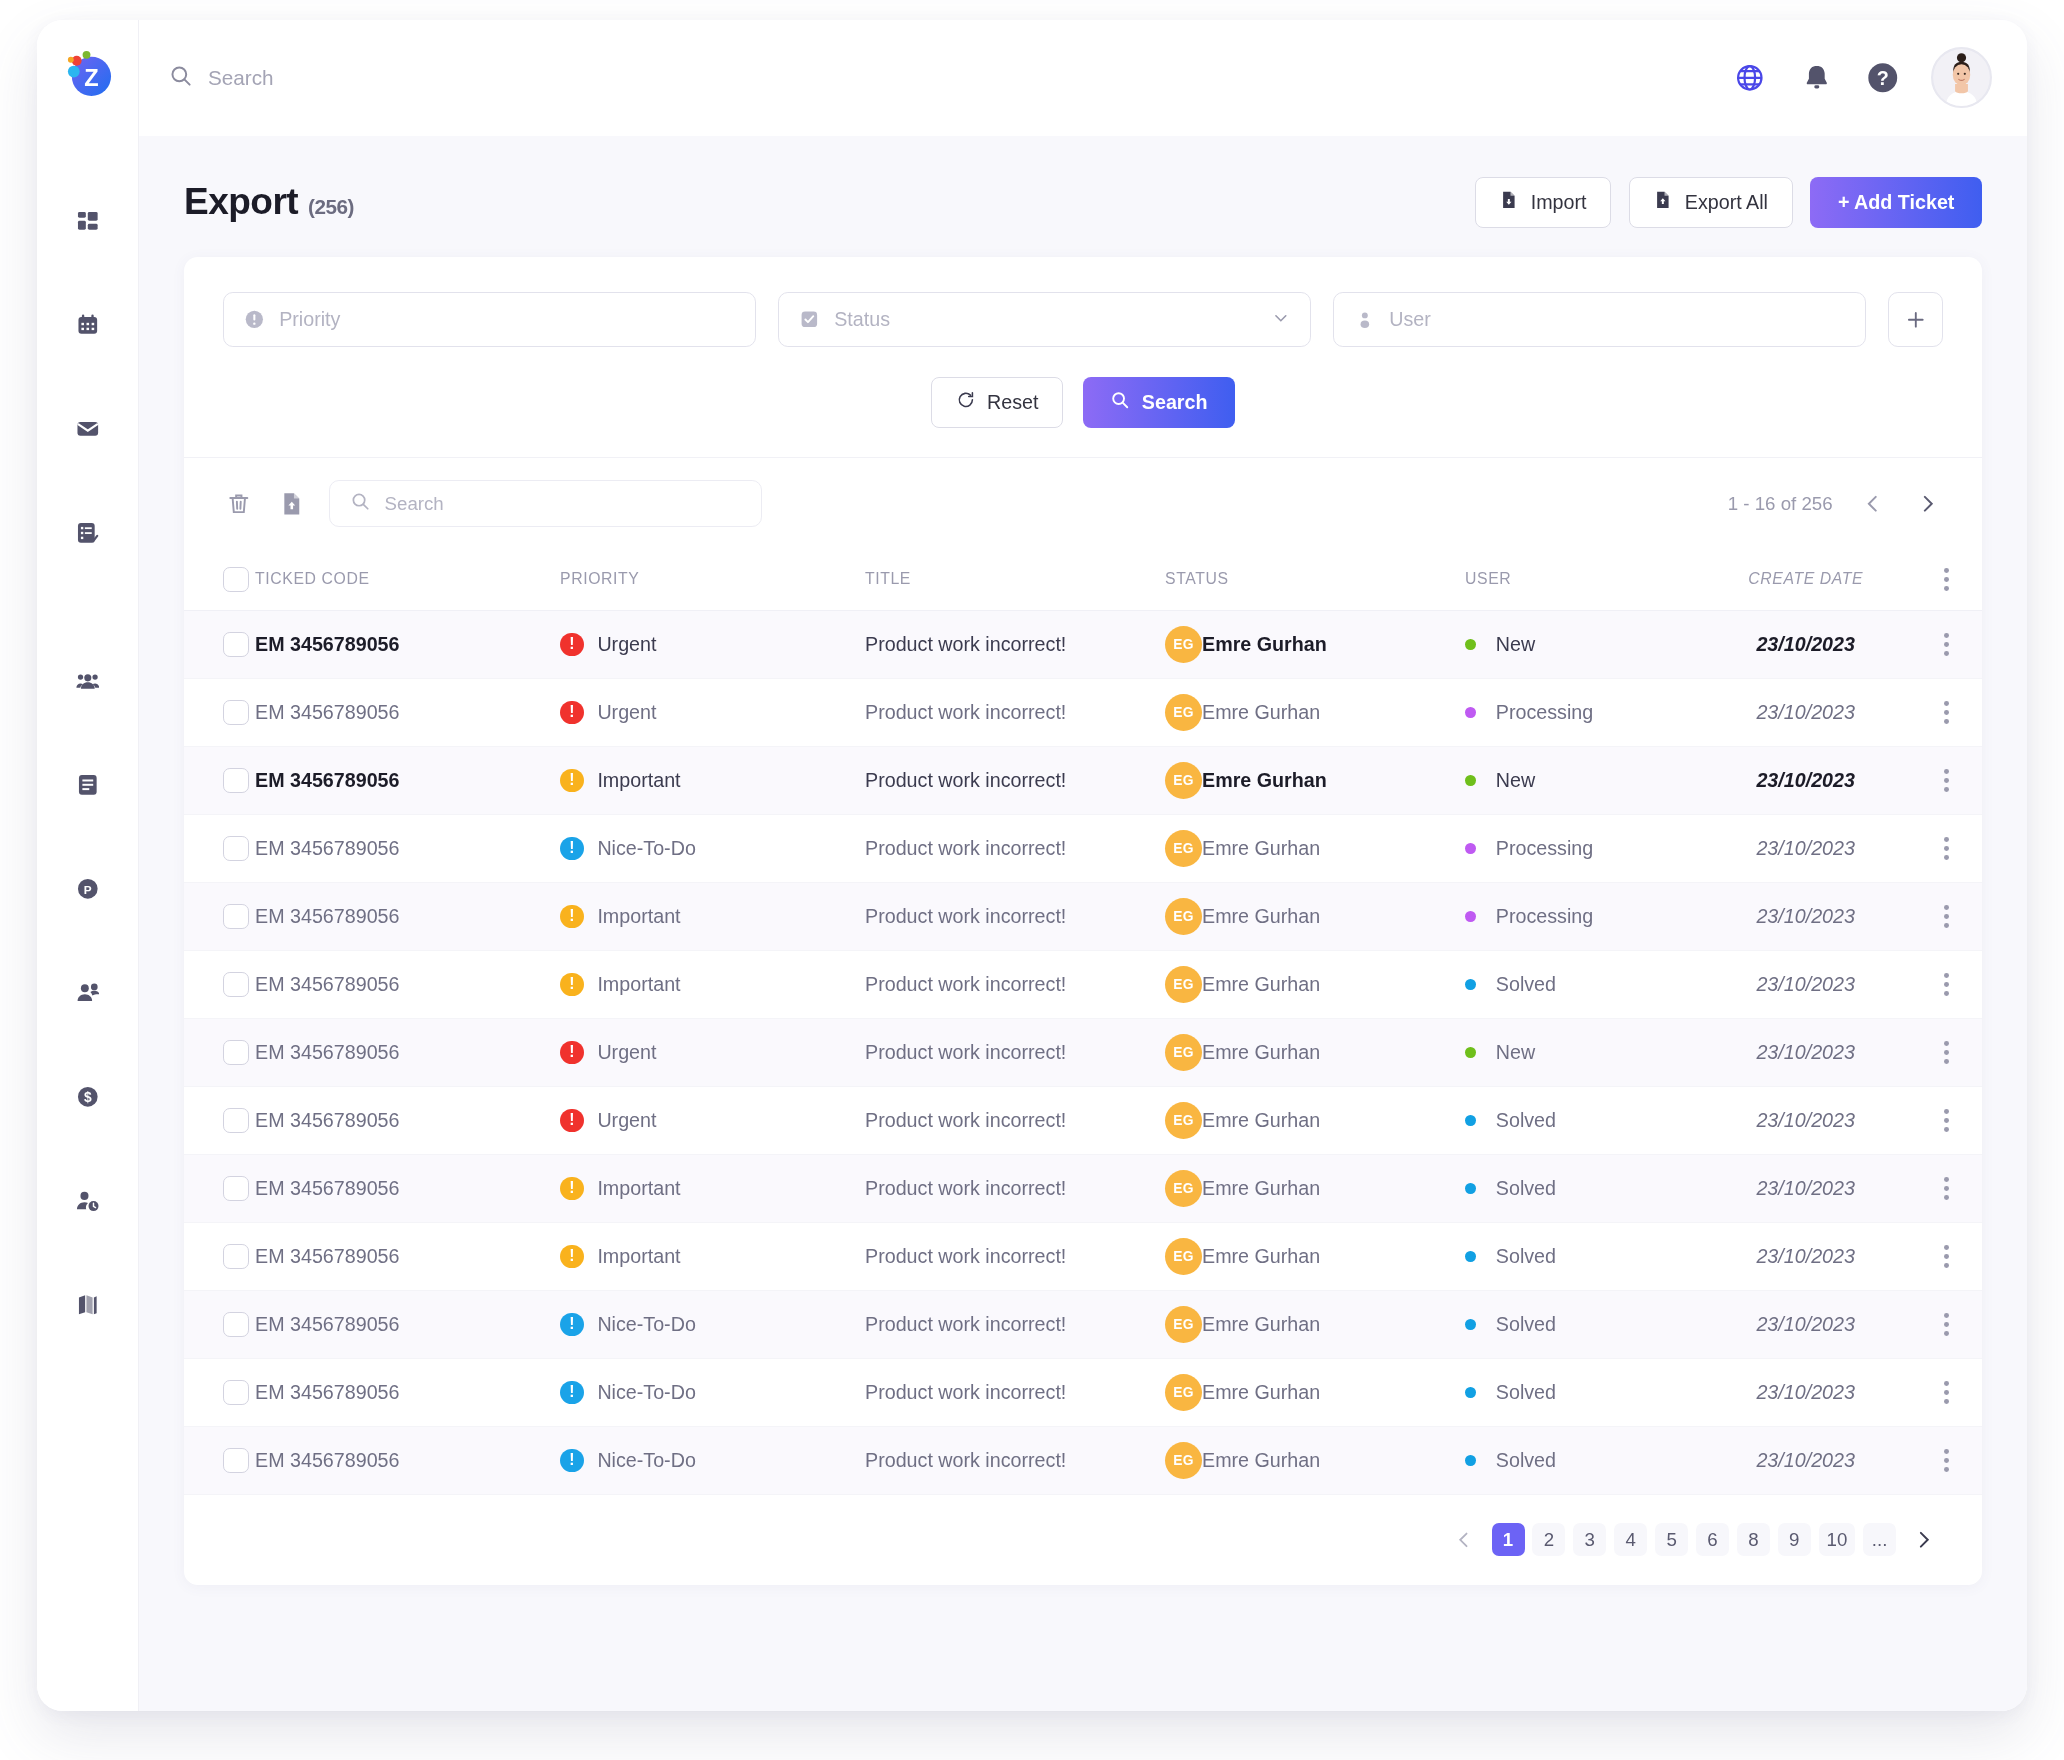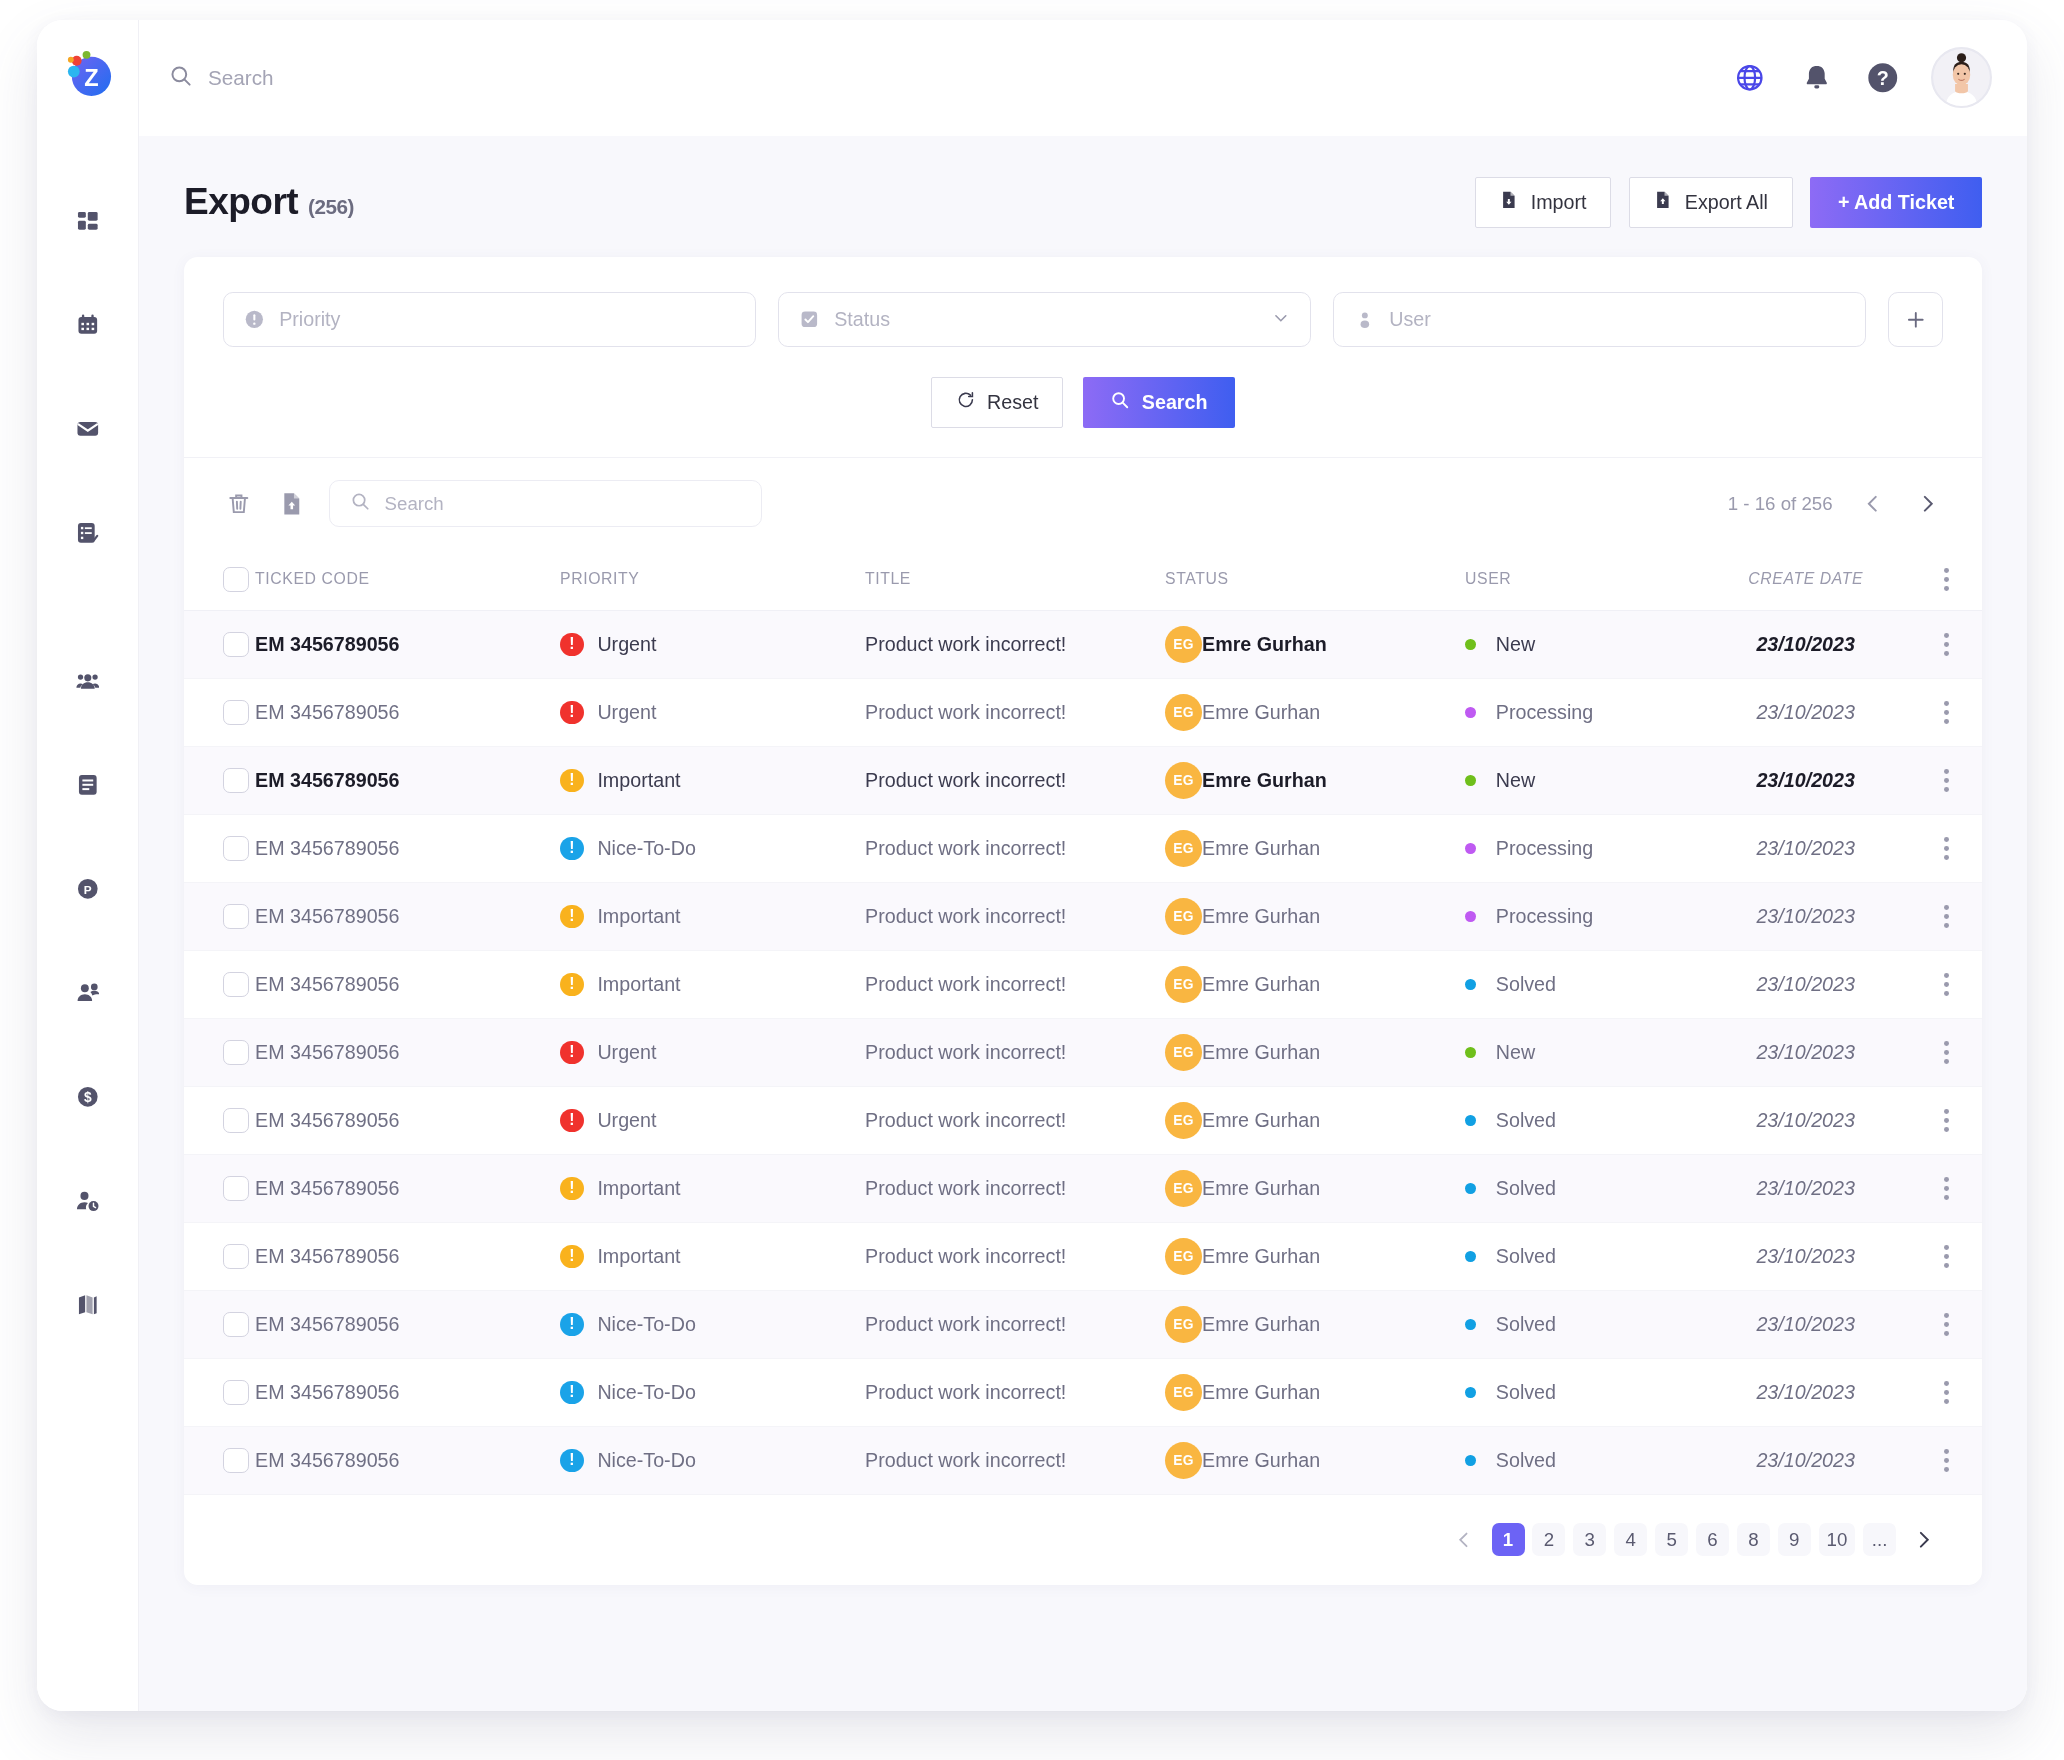--- a/index.html
+++ b/index.html
@@ -84,21 +84,21 @@
   
   .content { flex: 1 1 auto; padding: 0 45px; overflow: hidden; }
   .page-head {
     display: flex; align-items: center; justify-content: space-between;
     padding: 41px 0 29.6px 0;
   }
   .page-title { font-size: 37px; font-weight: bold; color: #1c1c28; letter-spacing: -0.5px; }
   .page-count { font-size: 20.7px; color: #6c6c80; margin-left: 9.9px; font-weight: bold; }
   .head-actions { display: flex; align-items: center; gap: 17.7px; }
   .btn {
-    height: 51px; border-radius: 2px;
+    height: 51px; border-radius: 8px;
     display: inline-flex; align-items: center; justify-content: center; gap: 11.8px;
     font-size: 19.7px; cursor: pointer; padding: 0 23.6px;
     font-family: "Liberation Sans", sans-serif;
   }
   .btn-outline { background: #fff; border: 1px solid #dcdce6; color: #33333f; }
   .btn-primary {
     background: linear-gradient(90deg, #8d6bf5 0%, #3f5ef0 100%);
     color: #fff; border: none; font-weight: bold; padding: 0 27.6px;
   }
   .btn svg { width: 19.7px; height: 19.7px; }

